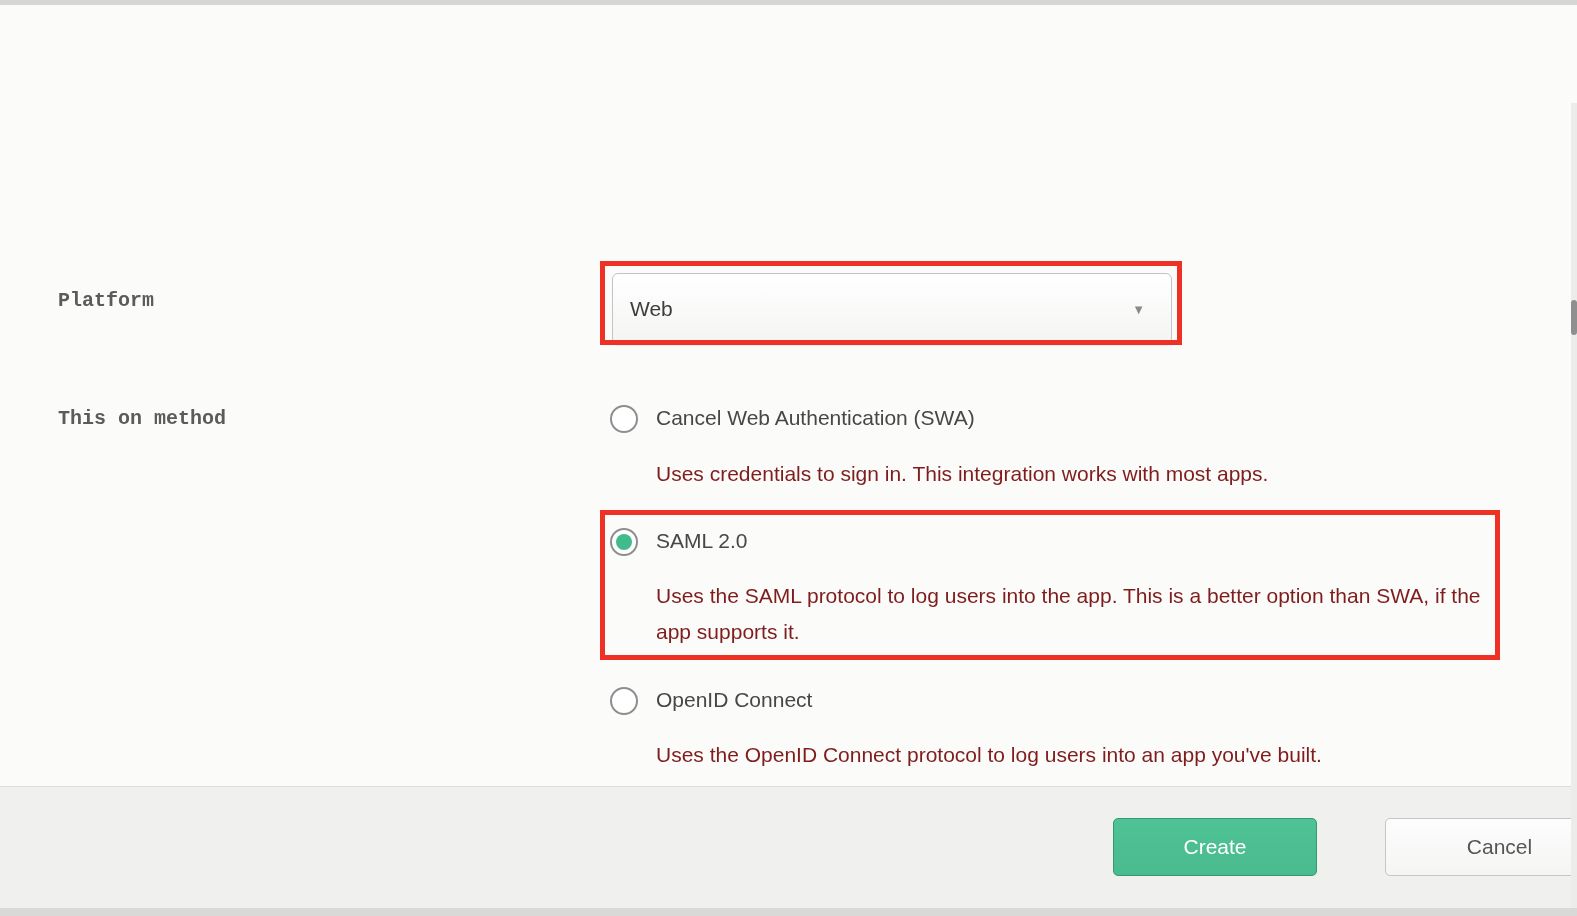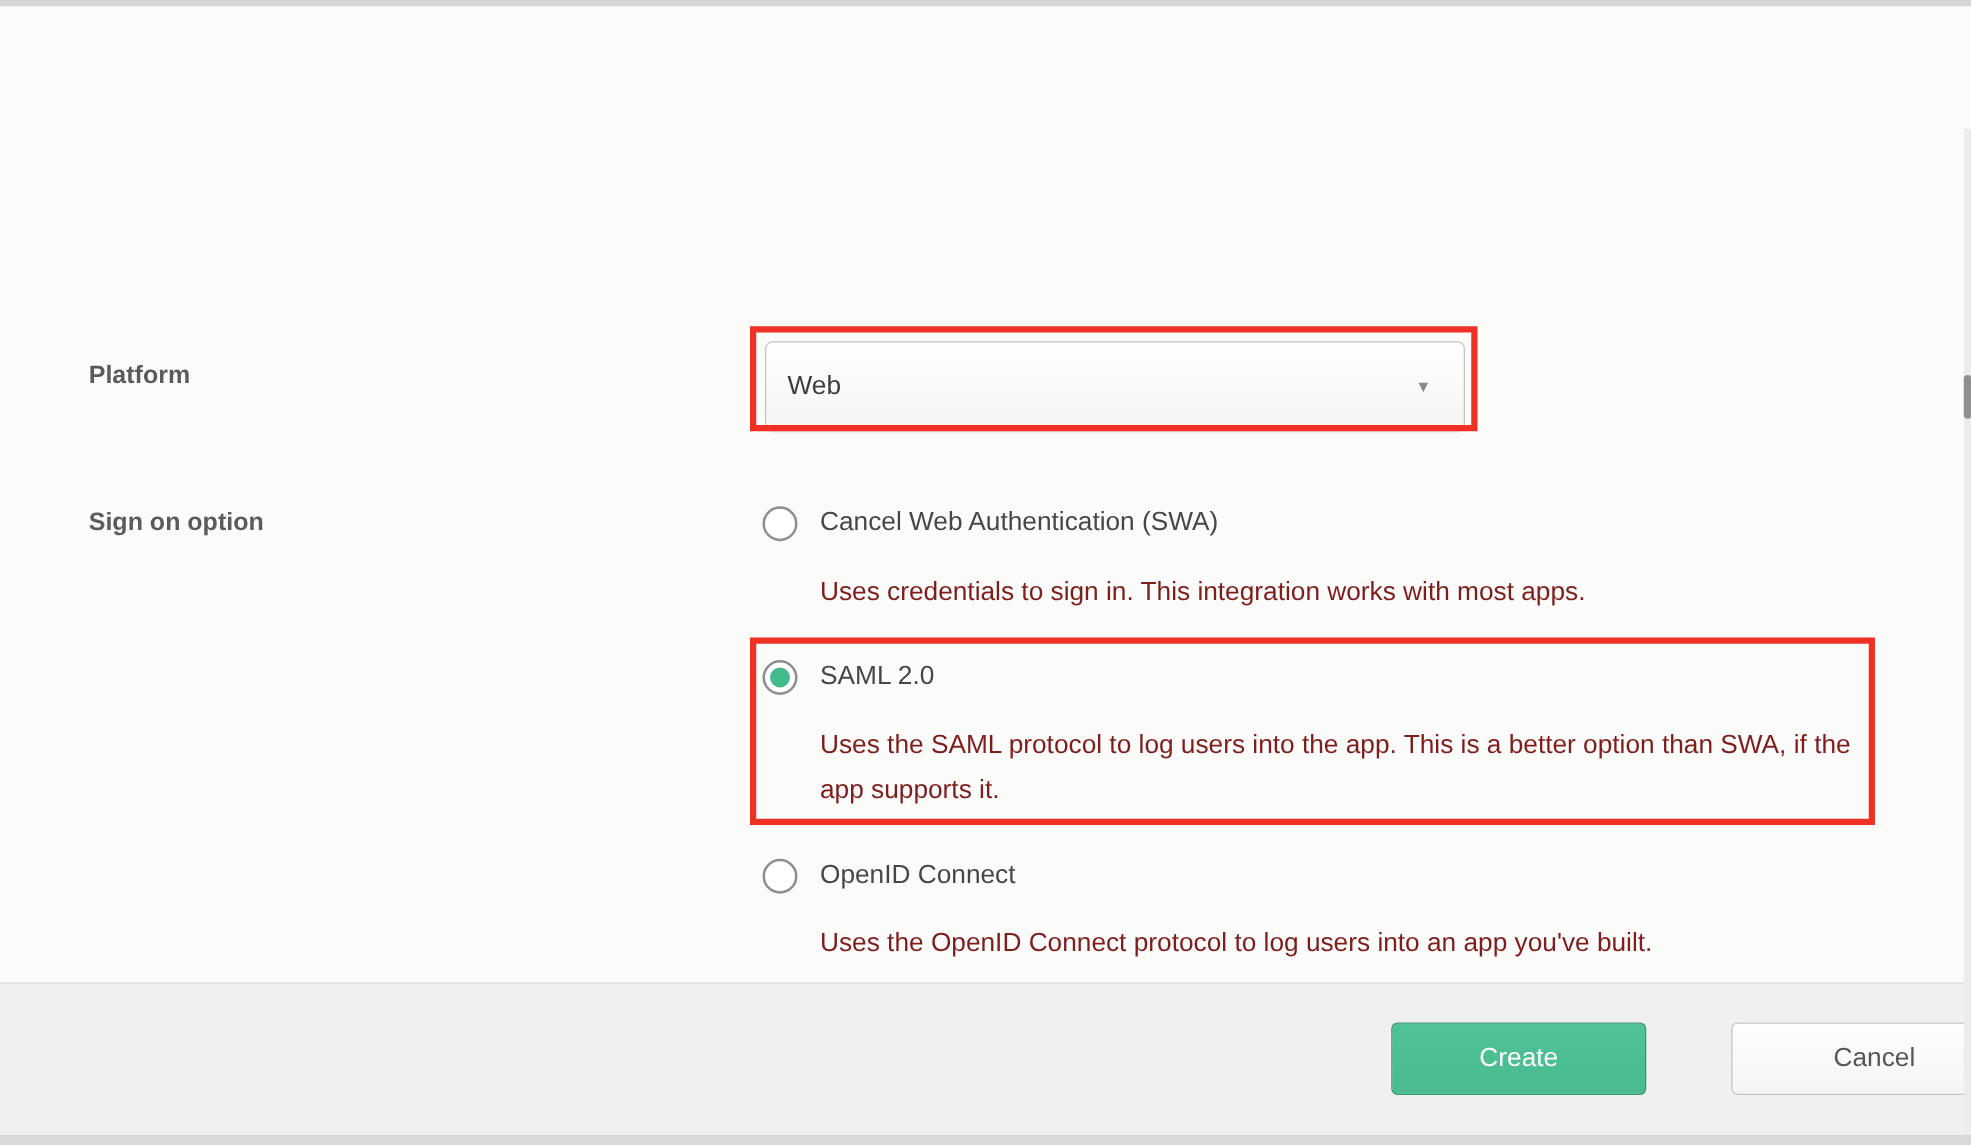--- a/index.html
+++ b/index.html
@@ -55,24 +55,25 @@
   }
 
   
   .modal-body {
     position: absolute; left: 0; top: 103px; width: 1577px; height: 683px;
     background: #fbfbfa;
   }
 
   .field-label {
     position: absolute;
-    left: 71px;
+    left: 58px;
     color: #5b5b5b;
     font-size: 20px;
     font-weight: 700;
+    font-family: Liberation Mono, monospace;
   }
   .label-platform { top: 186px; }
   .label-signon   { top: 304px; }
 
   
   .annotation {
     position: absolute;
     border: 5px solid #ee3124;
     background: transparent;
     pointer-events: none;
@@ -181,21 +182,21 @@
   <main class="modal-body">
 
     <div class="field-label label-platform">Platform</div>
 
     <div class="annotation annotation-platform"></div>
     <div class="dropdown">
       <span class="dropdown-value">Web</span>
       <span class="dropdown-caret">▼</span>
     </div>
 
-    <div class="field-label label-signon">Sign on option</div>
+    <div class="field-label label-signon">This on method</div>
 
     <div class="radio-option opt-swa">
       <span class="radio-circle"></span>
       <span class="radio-label">Cancel Web Authentication (SWA)</span>
       <div class="radio-desc">Uses credentials to sign in. This integration works with most apps.</div>
     </div>
 
     <div class="annotation annotation-saml"></div>
     <div class="radio-option opt-saml selected">
       <span class="radio-circle">

